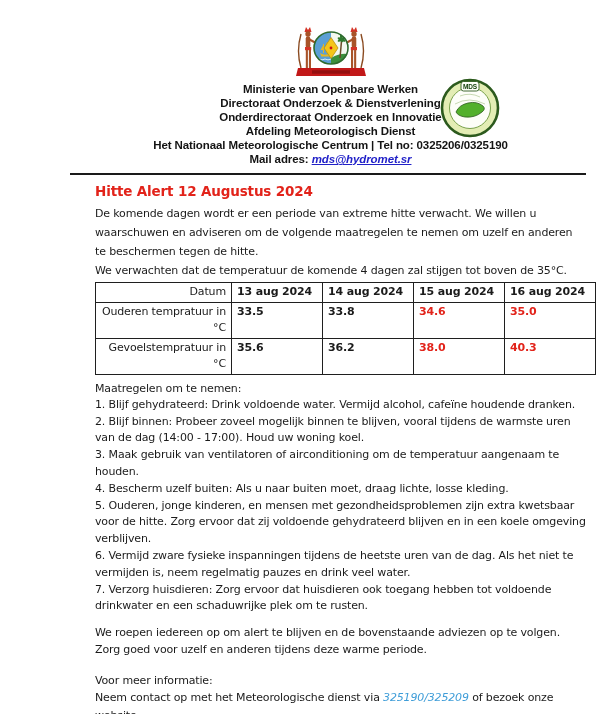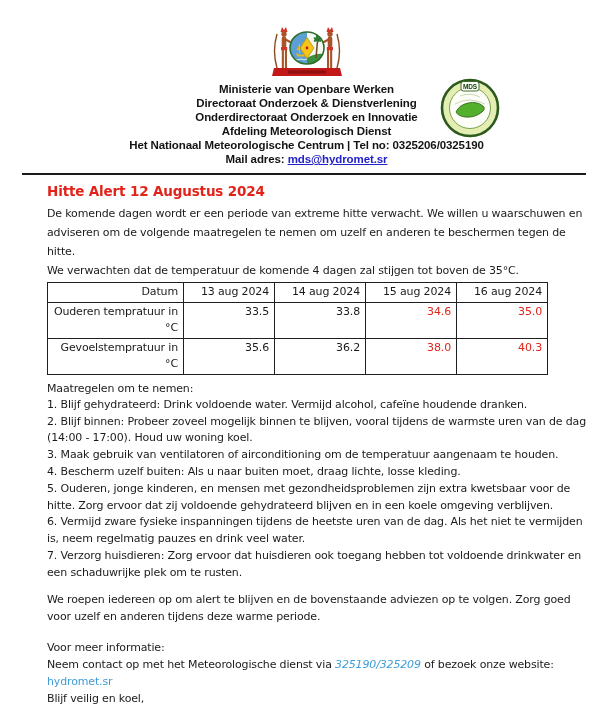--- a/index.html
+++ b/index.html
@@ -1,53 +1,53 @@
 <!DOCTYPE html>
 <html><head>
 <meta charset="utf-8">
 <style>
   * { box-sizing: border-box; }
   html,body { margin:0; padding:0; background:#ffffff; }
   .page {
     position:relative; width:613px; height:714px; overflow:hidden;
     background:#ffffff; color:#1b1b1b;
     font-family:"DejaVu Sans", sans-serif;
-    font-size:11px; letter-spacing:-0.15px;
+    font-size:11px; letter-spacing:-0.15px;padding-left:48px;
   }
   
   .header { position:relative; padding-top:24px; text-align:center; }
   .coat-of-arms { display:block; margin:0 auto 4px auto; }
   .org-block {
     font-family:"Liberation Sans", sans-serif;
     font-weight:bold; font-size:11.5px; line-height:14px; letter-spacing:-0.1px;
     color:#141414;
   }
   .mail-line { font-family:"Liberation Sans", sans-serif; font-weight:bold; font-size:11.5px; line-height:14px; }
-  .link-strong { color:#2121c8; text-decoration:underline; font-weight:bold; cursor:pointer; }
+  .link-strong { color:#2121c8; text-decoration:underline; font-weight:bold; cursor:pointer;font-style:italic; }
   .mds-logo { position:absolute; top:78px; right:113px; }
   .rule { border:none; border-top:2px solid #1a1a1a; margin:7px 27px 0 22px; }
   
   .content { margin:0 27px 0 47px; }
   .alert-title {
     text-align:left; color:#e2231a; font-weight:bold; font-size:13.5px;
     margin:8px 0 0 0; line-height:17px;
   }
   .para { margin:5px 0 0 0; line-height:18.8px; }
   .red-heading { color:#e2231a; font-weight:bold; font-size:12.5px; margin:3px 0 0 0; line-height:19px; }
   .section-intro { margin:0; line-height:19px; }
   
   table.forecast { border-collapse:collapse; margin-top:2px; width:500px; table-layout:fixed; }
   table.forecast col.c0 { width:136px; }
   table.forecast col.cd { width:91px; }
   table.forecast th, table.forecast td {
     border:1.4px solid #1f1f1f; padding:1px 5px; font-weight:normal;
     vertical-align:top; text-align:right; line-height:16.5px;
   }
   table.forecast tr.hdr th { height:19px; }
-  table.forecast th.datecell, table.forecast td.val { text-align:right; }
+  table.forecast th.datecell, table.forecast td.val { text-align:left;font-weight:bold; }
   table.forecast td.val { height:36px; }
   td.hot { color:#e2231a; font-weight:bold; }
   
   .measures-heading { margin:5px 0 0 0; line-height:17px; }
   .measure { margin:0; line-height:16.8px; }
   .closing { margin:9px 0 0 0; line-height:17px; }
   
   .footer-block { margin-top:14px; line-height:17.2px; }
   .footer-block p { margin:0; }
   .phone { color:#3f9dd8; font-style:italic; }

